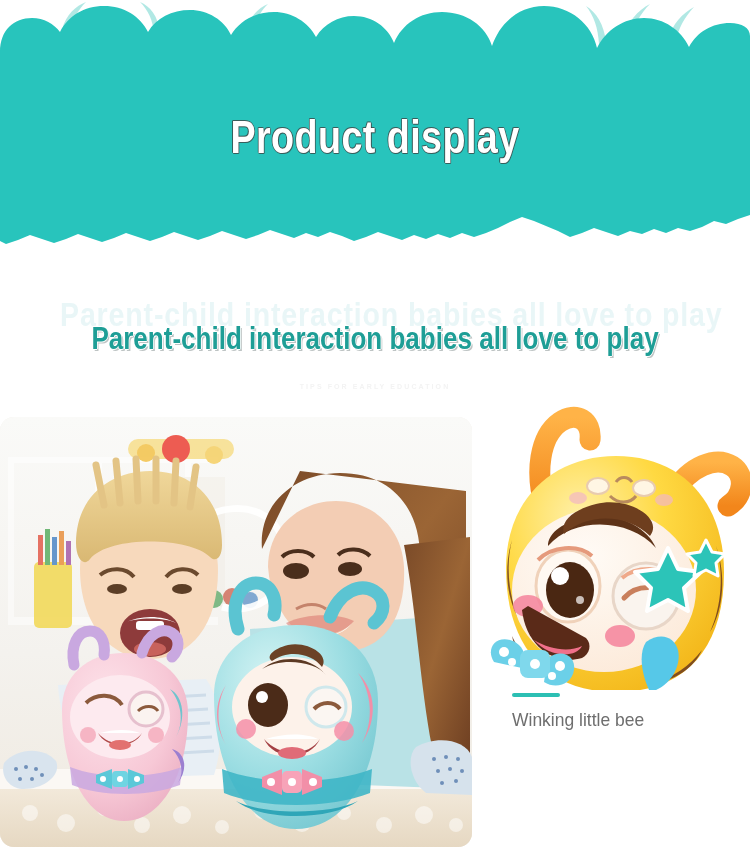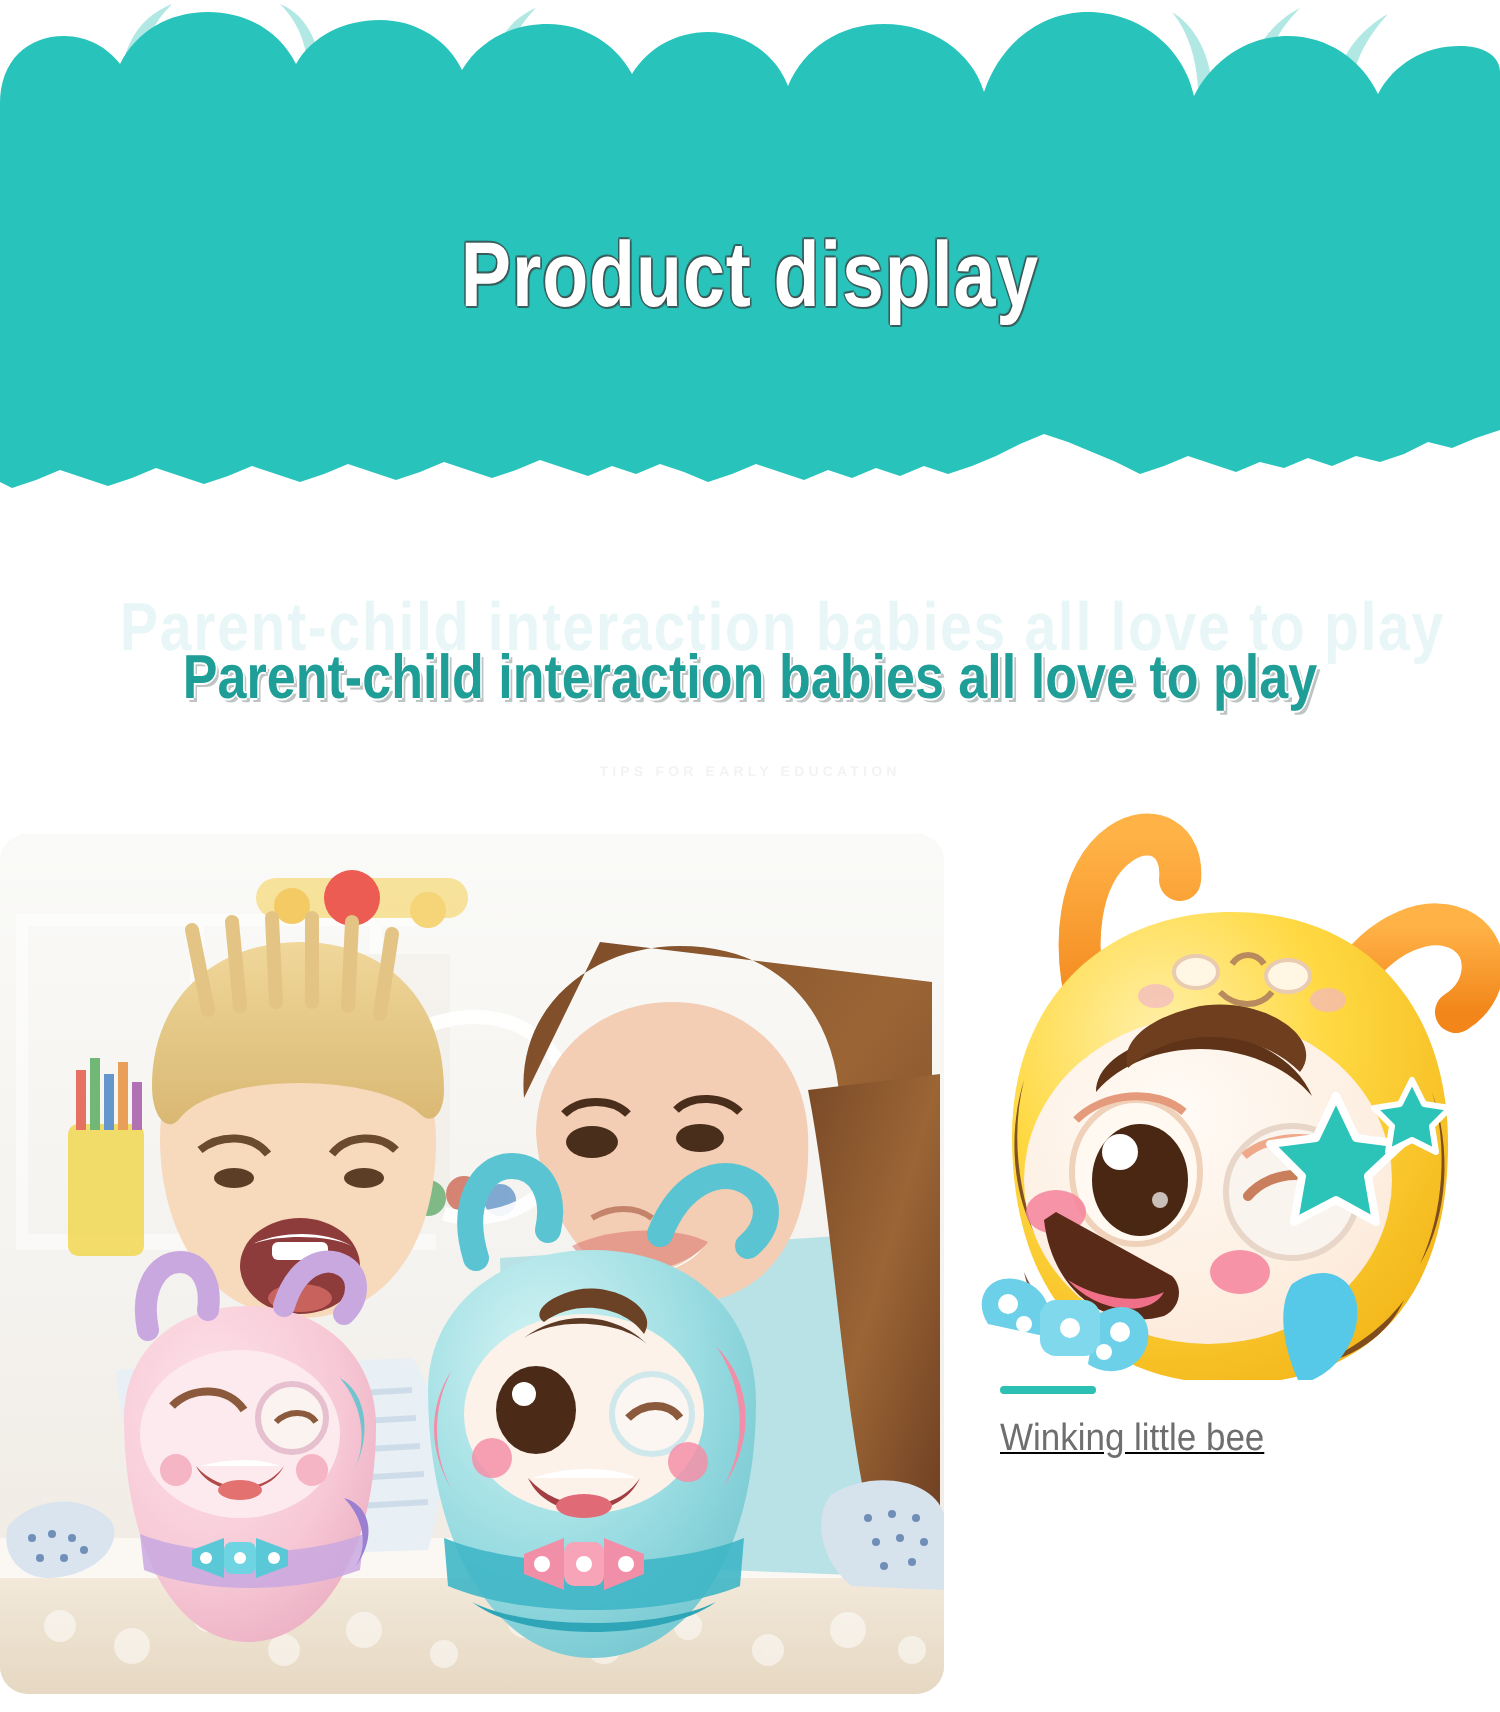--- a/index.html
+++ b/index.html
@@ -98,21 +98,21 @@
   .pl-inner { position:absolute; inset:0; }
 
   
   .photo-right {
     position:absolute; left:478px; top:400px;
     width:272px; height:290px;
     overflow:hidden; background:#ffffff;
   }
 
   .caption-block {
-    position:absolute; left:500px; top:693px; width:230px;text-decoration:underline;
+    position:absolute; left:512px; top:693px; width:230px;
   }
   .cap-rule {
     width:48px; height:4px; background:#2CBFB3; border-radius:2px;
     margin-bottom:12px;
   }
   .cap-text {
     font-size:19px; color:#6E6E6E; font-weight:400;
     font-family:"Liberation Sans Narrow","Liberation Sans",sans-serif;
     transform:scaleX(0.92); transform-origin:left center;
     white-space:nowrap;

